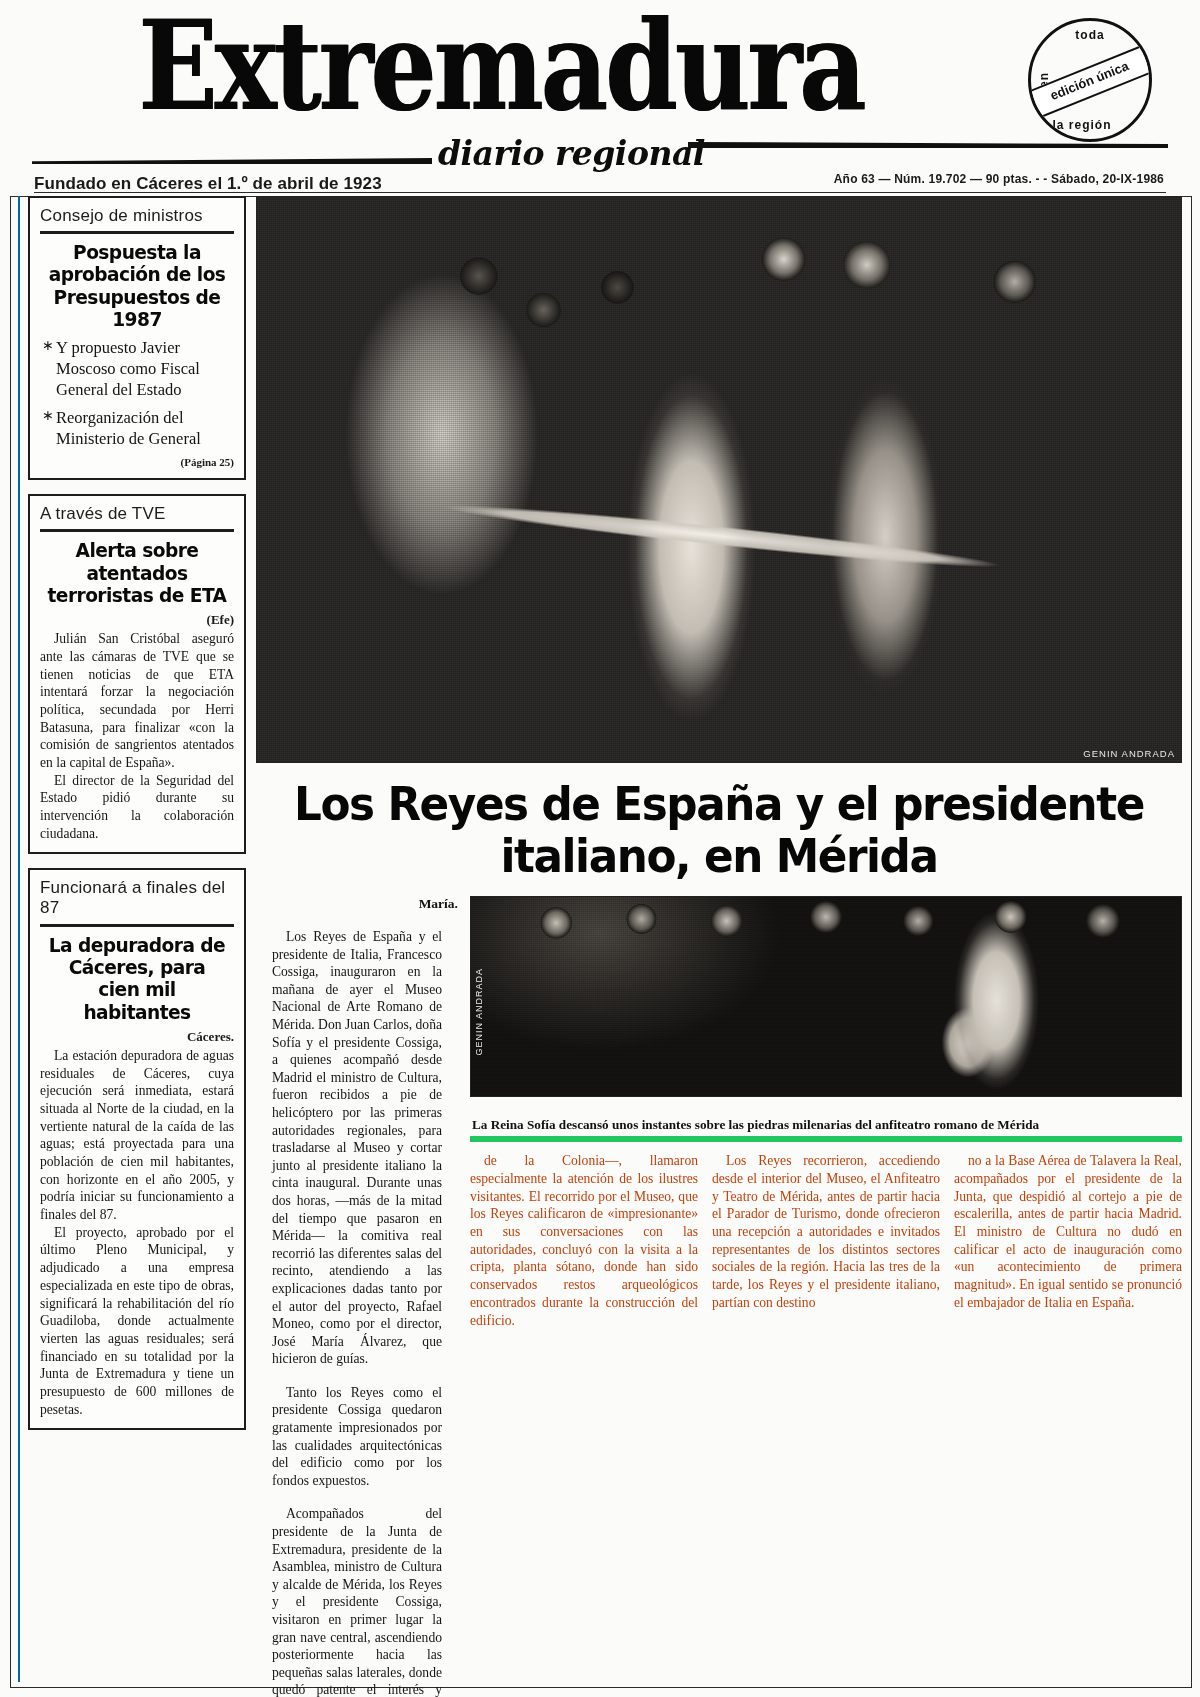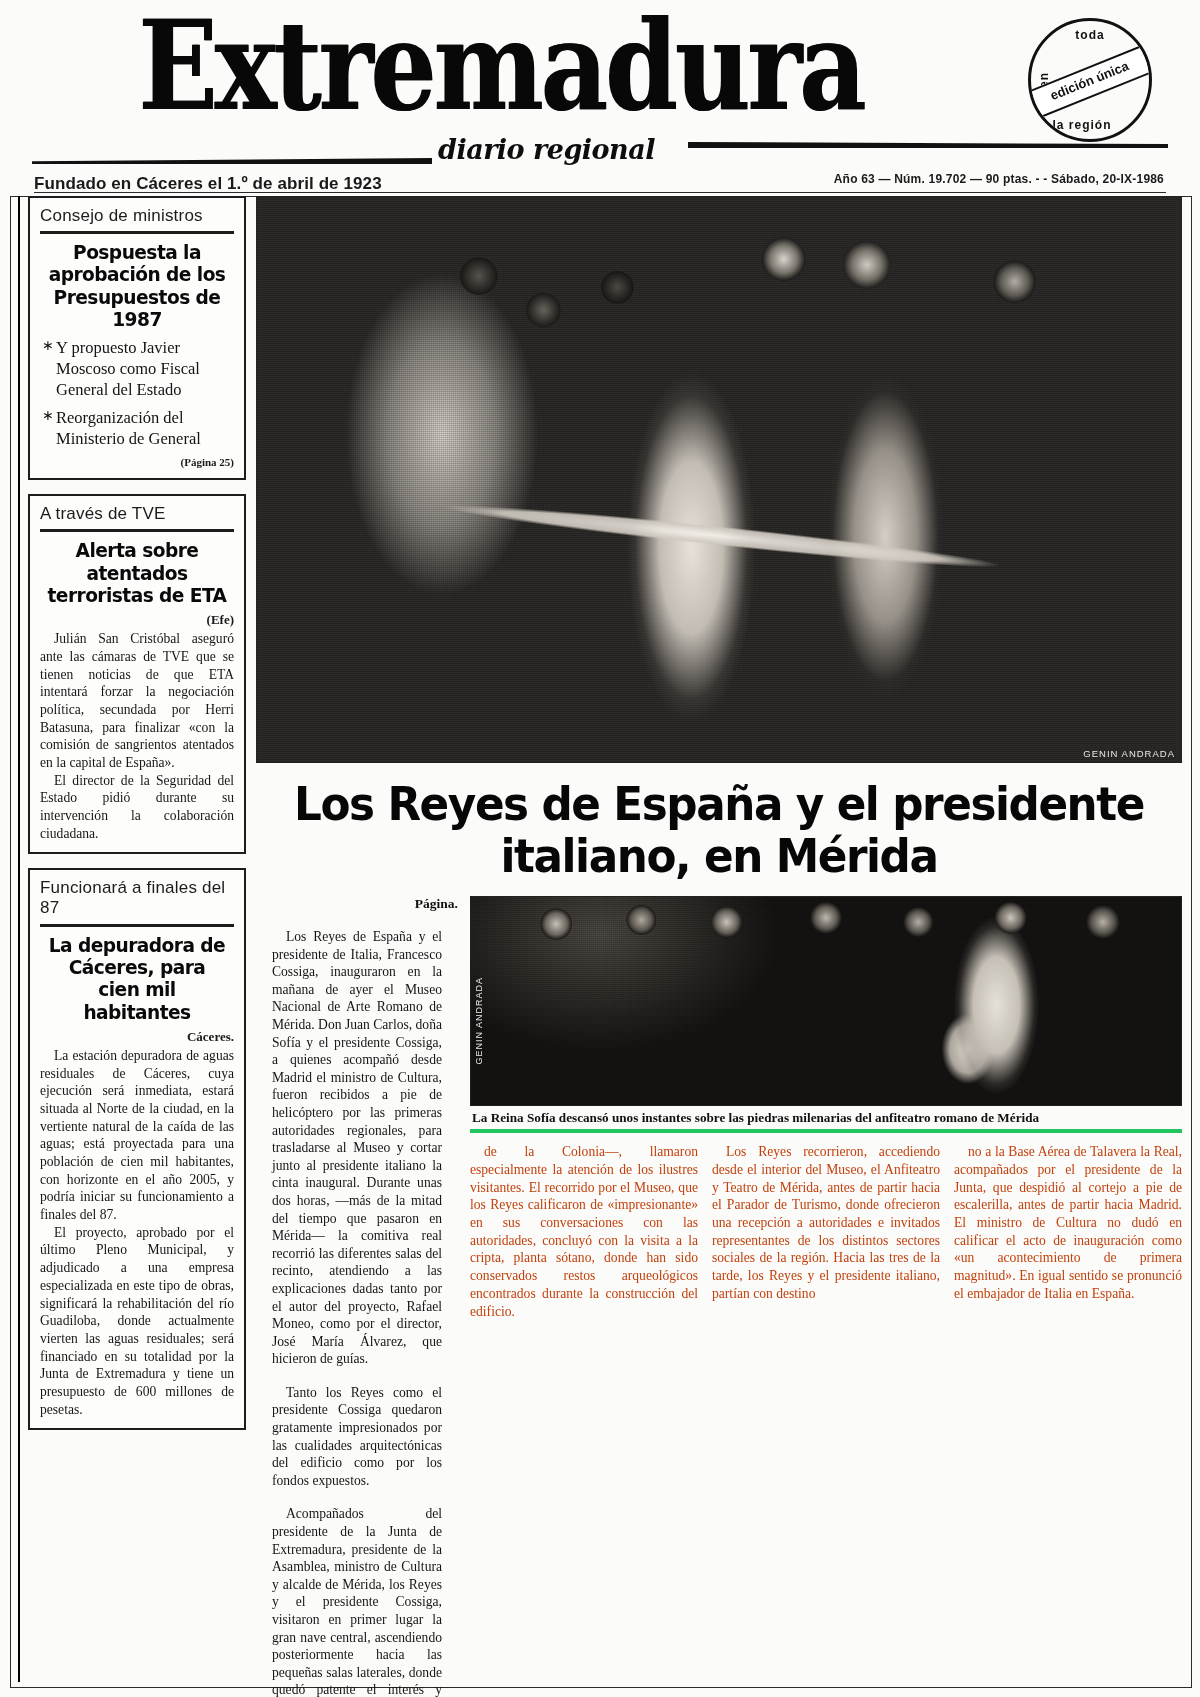--- a/index.html
+++ b/index.html
@@ -102,21 +102,21 @@
     background: #111;
     clip-path: polygon(0 55%, 100% 0, 100% 100%, 0 100%);
   }
   .subtitle {
     position: absolute;
     left: 420px;
     top: -4px;
     font-family: "DejaVu Serif", serif;
     font-weight: 700;
     font-style: italic;
-    font-size: 27px;
+    font-size: 33px;
     letter-spacing: -0.5px;
     color: #0d0d0d;
     white-space: nowrap;
   }
   .rule-right {
     position: absolute;
     right: 14px;
     top: 4px;
     width: 480px;
     height: 6px;
@@ -161,21 +161,21 @@
     top: 196px;
     width: 1164px;
     height: 1486px;
     display: flex;
     gap: 10px;
   }
 
   .col-left {
     width: 228px;
     flex: none;
-    border-left: 2px solid #000000;
+    border-left: 2px solid #0369a1;
     padding-left: 8px;
     box-sizing: border-box;
   }
   .col-right {
     flex: 1;
     display: flex;
     flex-direction: column;
   }
 
   
@@ -344,22 +344,22 @@
     writing-mode: vertical-rl;
     transform: rotate(180deg);
     z-index: 5;
   }
   .photo-caption {
     font-family: "Liberation Serif", serif;
     font-weight: 700;
     font-size: 13.2px;
     line-height: 1.2;
     color: #111;
-    padding: 4px 2px 0 2px;
-    border-bottom: 4px solid #22c55e;
+    padding: 20px 2px 0 2px;
+    border-bottom: 6px solid #22c55e;
     padding-bottom: 4px;
   }
 
   .bottom-cols {
     display: flex;
     gap: 14px;
     margin-top: 10px;
     flex: 1;
   }
   .bcol {
@@ -537,21 +537,21 @@
         <div class="ph1-figs"></div>
         <div class="ph1-ribbon"></div>
         <div class="photo-credit">GENIN ANDRADA</div>
       </div>
 
       <div class="main-head">Los Reyes de España y el presidente italiano, en Mérida</div>
 
       <div class="mid-row">
 
         <div class="mid-col-text">
-          <div class="lead-place">Página.</div>
+          <div class="lead-place">María.</div>
           <p>Los Reyes de España y el presidente de Italia, Francesco Cossiga, inauguraron en la mañana de ayer el Museo Nacional de Arte Romano de Mérida. Don Juan Carlos, doña Sofía y el presidente Cossiga, a quienes acompañó desde Madrid el ministro de Cultura, fueron recibidos a pie de helicóptero por las primeras autoridades regionales, para trasladarse al Museo y cortar junto al presidente italiano la cinta inaugural. Durante unas dos horas, —más de la mitad del tiempo que pasaron en Mérida— la comitiva real recorrió las diferentes salas del recinto, atendiendo a las explicaciones dadas tanto por el autor del proyecto, Rafael Moneo, como por el director, José María Álvarez, que hicieron de guías.</p>
           <p>Tanto los Reyes como el presidente Cossiga quedaron gratamente impresionados por las cualidades arquitectónicas del edificio como por los fondos expuestos.</p>
           <p>Acompañados del presidente de la Junta de Extremadura, presidente de la Asamblea, ministro de Cultura y alcalde de Mérida, los Reyes y el presidente Cossiga, visitaron en primer lugar la gran nave central, ascendiendo posteriormente hacia las pequeñas salas laterales, donde quedó patente el interés y conocimiento de la Reina por la Arqueología. Los mosaicos, objetos de terracota y cerámica, vidrios, numismática, orfebrería y algunas esculturas; —cabeza de Augusto y del Genio</p>
         </div>
 
         <div class="photo-second-wrap">
           <div class="photo-second">
             <div class="ph-tex ph2"></div>
             <div class="ph2-figs"></div>
             <div class="vcredit">GENIN ANDRADA</div>

